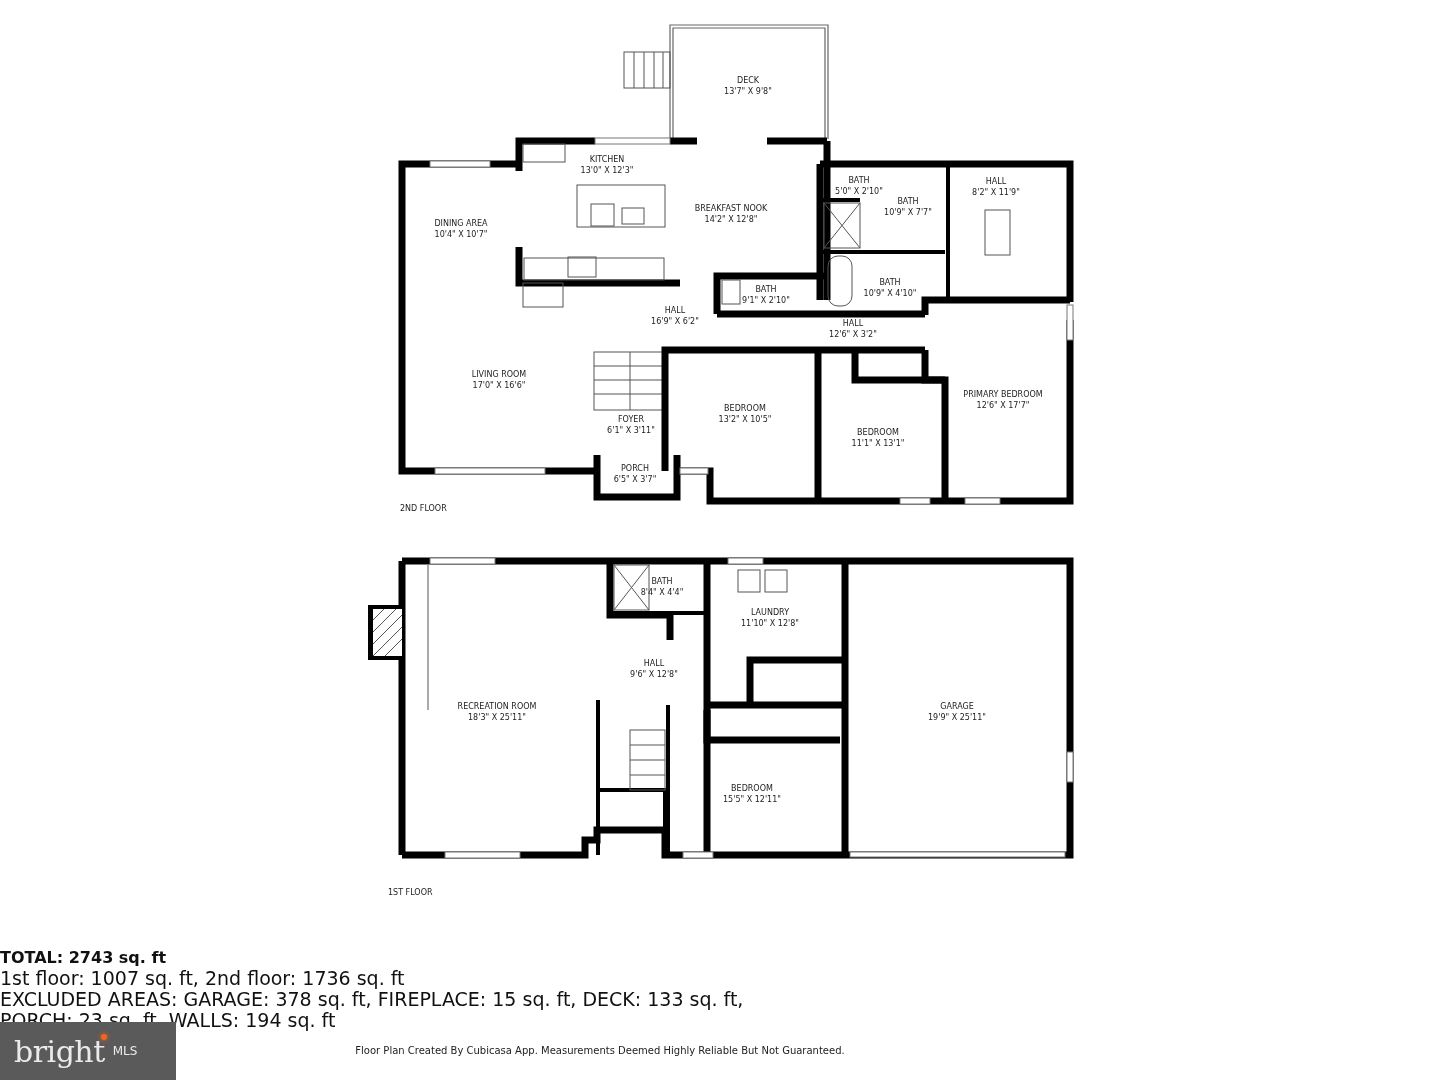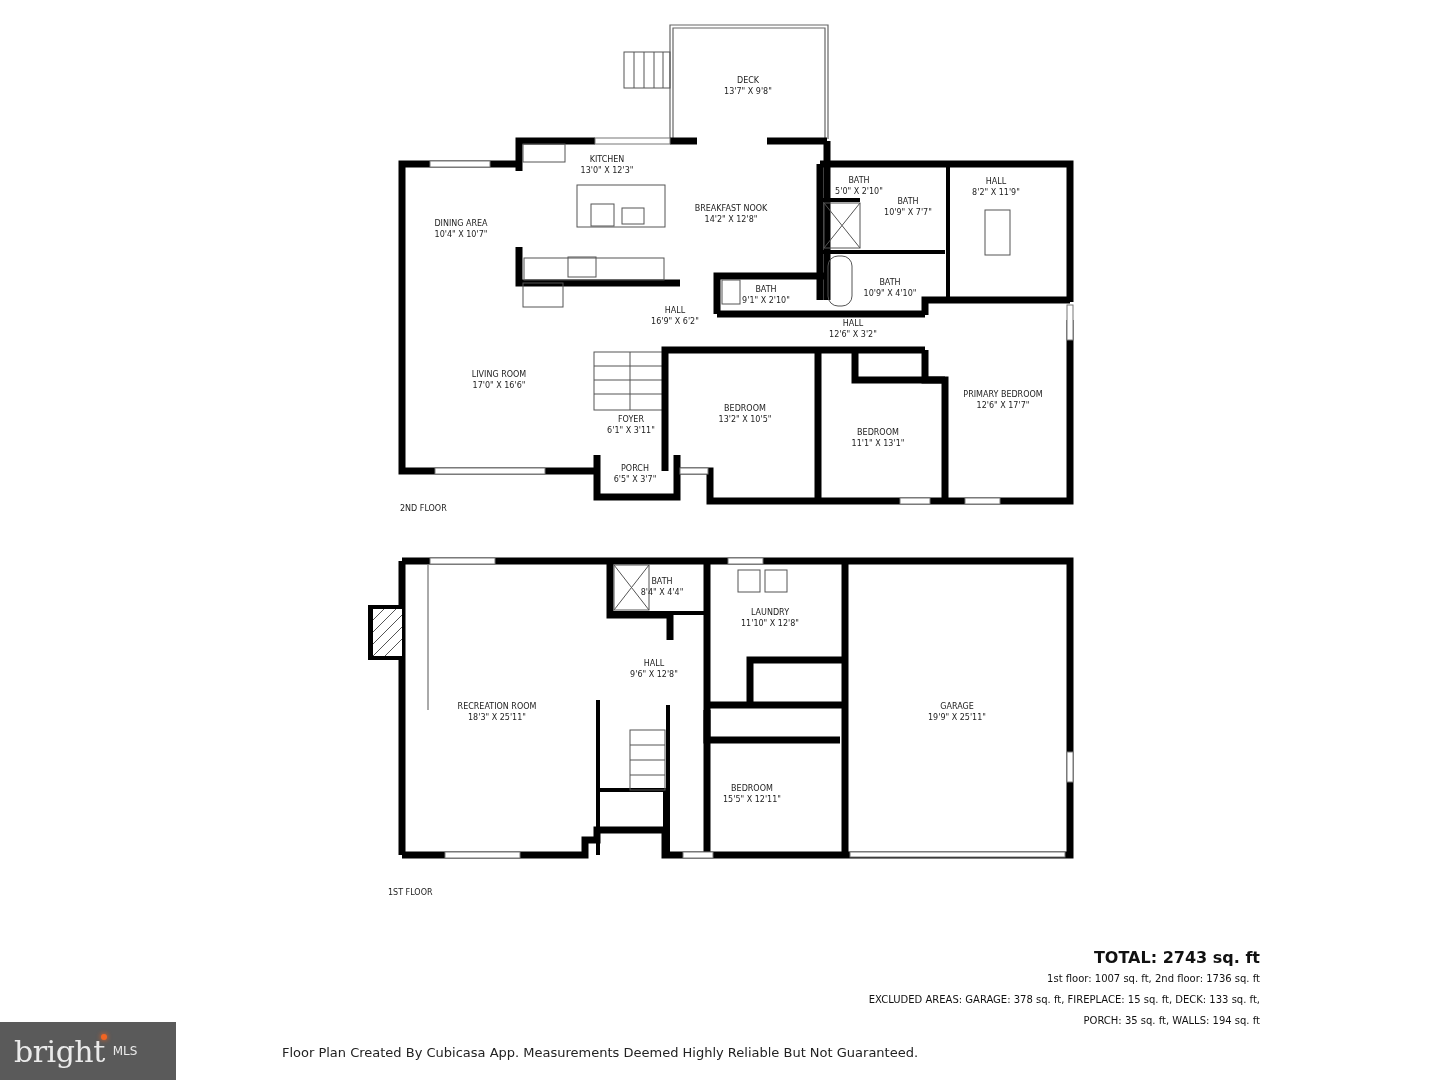--- a/index.html
+++ b/index.html
@@ -5,24 +5,24 @@
   html,body{margin:0;padding:0;background:#ffffff;}
   body{width:1440px;height:1080px;position:relative;overflow:hidden;font-family:"DejaVu Sans",sans-serif;color:#111;}
   svg#plan{position:absolute;left:0;top:0;}
   .lbl{font-family:"DejaVu Sans",sans-serif;font-size:8px;fill:#222;text-anchor:middle;}
   .floor-lbl{font-family:"DejaVu Sans",sans-serif;font-size:8px;fill:#222;}
   .wall{fill:none;stroke:#000;stroke-width:7;stroke-linejoin:miter;}
   .wallthin{fill:none;stroke:#000;stroke-width:4;}
   .thin{fill:none;stroke:#555;stroke-width:1;}
   .deckline{fill:none;stroke:#666;stroke-width:1.2;}
   .win{fill:#fff;stroke:#777;stroke-width:1;}
-  .summary{position:absolute;left:0;width:1260px;top:948px;text-align:right;font-family:"DejaVu Sans",sans-serif;}
+  .summary{position:absolute;left:0;width:1260px;top:948px;text-align:left;font-family:"DejaVu Sans",sans-serif;}
   .summary .total{font-weight:bold;font-size:16px;line-height:20px;}
-  .summary .line{font-size:10px;line-height:21px;}
-  .credit{position:absolute;top:1045px;left:0;width:1200px;text-align:center;font-size:13px;color:#222;}
+  .summary .line{font-size:19px;line-height:21px;}
+  .credit{position:absolute;top:1045px;left:0;width:1200px;text-align:center;font-size:10px;color:#222;}
   .logo{position:absolute;left:0;top:1022px;width:176px;height:58px;background:#5a5a5a;display:flex;align-items:center;padding-left:14px;box-sizing:border-box;}
   .logo .b{font-family:"DejaVu Serif",serif;font-size:30px;color:#eaeaea;letter-spacing:-0.5px;}
   .logo .dot{display:inline-block;width:6px;height:6px;border-radius:50%;background:#f26522;position:relative;top:-14px;left:-4px;box-shadow:0 0 5px #f26522;}
   .logo .m{font-family:"DejaVu Sans",sans-serif;font-size:12px;color:#eaeaea;margin-left:2px;}
 </style>
 </head>
 <body>
 
 <svg id="plan" width="1440" height="1080" viewBox="0 0 1440 1080">
 
@@ -185,21 +185,21 @@
     <text class="lbl" x="752" y="791">BEDROOM</text>
     <text class="lbl" x="752" y="802">15'5" X 12'11"</text>
     <text class="floor-lbl" x="388" y="895">1ST FLOOR</text>
   </g>
 </svg>
 
 <div class="summary">
   <div class="total">TOTAL: 2743 sq. ft</div>
   <div class="line">1st floor: 1007 sq. ft, 2nd floor: 1736 sq. ft</div>
   <div class="line">EXCLUDED AREAS: GARAGE: 378 sq. ft, FIREPLACE: 15 sq. ft, DECK: 133 sq. ft,</div>
-  <div class="line">PORCH: 35 sq. ft, WALLS: 194 sq. ft</div>
+  <div class="line">PORCH: 23 sq. ft, WALLS: 194 sq. ft</div>
 </div>
 
 <div class="credit">Floor Plan Created By Cubicasa App. Measurements Deemed Highly Reliable But Not Guaranteed.</div>
 
 <div class="logo">
   <span class="b">bright</span>
     <span class="dot"></span>
     <span class="m">MLS</span>
 </div>
 

